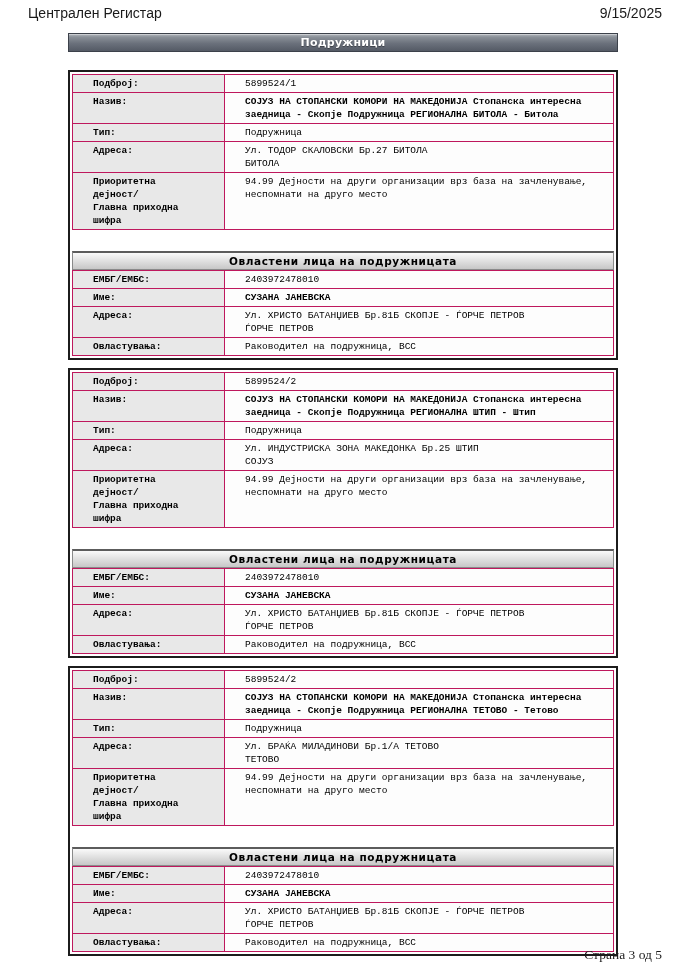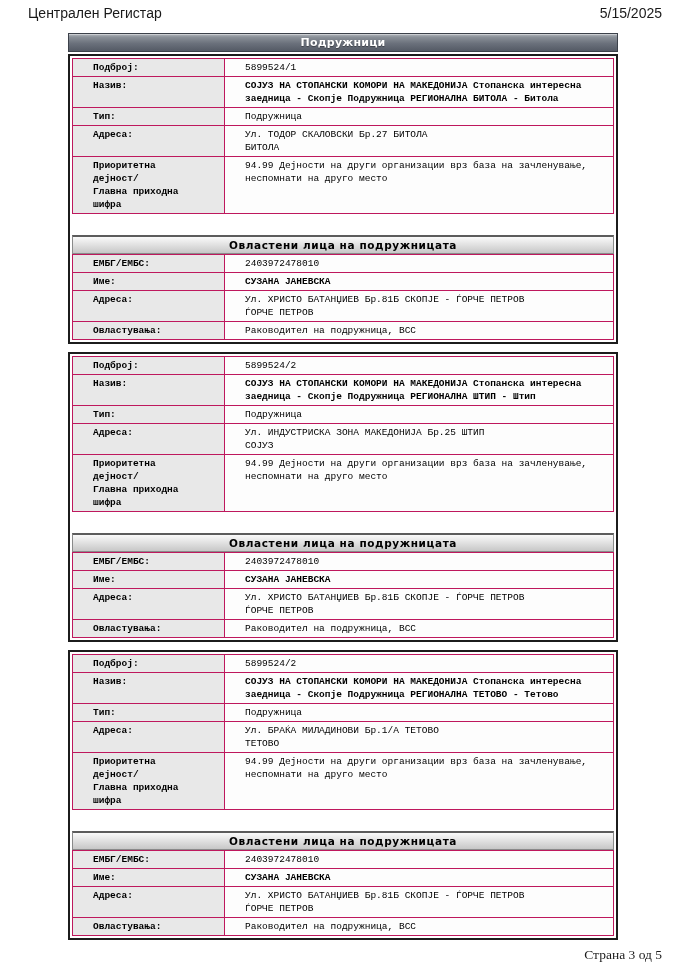--- a/index.html
+++ b/index.html
@@ -23,21 +23,21 @@
     font-family: Liberation Serif, serif;
     font-size: 13.5px; color: #1a1a1a;
   }
   
   .content {
     position: absolute; top: 33px; left: 68px; width: 550px;
   }
   
   .main-title-bar {
     height: 19px;
-    margin-bottom: 2px;
+    margin-bottom: 18px;
     background: linear-gradient(to bottom, #b4b8be 0%, #8a9098 18%, #6b717c 55%, #545a65 100%);
     border: 1px solid #3c414a;
     box-shadow: inset 0 1px 0 rgba(255,255,255,0.35);
     color: #ffffff;
     font-size: 11px; font-weight: bold;
     text-align: center; line-height: 17px;
     letter-spacing: 0.2px;
     text-shadow: 0 1px 1px rgba(0,0,0,0.4);
   }
   
@@ -79,21 +79,21 @@
     font-size: 10.5px; font-weight: bold;
     text-align: center; line-height: 16px;
     letter-spacing: 0.6px;
   }
 </style>
 </head>
 <body>
 
 <div class="page-header">
   <span>Централен Регистар</span>
-  <span>5/15/2025</span>
+  <span>9/15/2025</span>
 </div>
 
 <div class="content">
 
   <div class="main-title-bar">Подружници</div>
 
   <div class="section">
     <table class="kv">
       <tbody>
           <tr>
@@ -161,21 +161,21 @@
         <td class="lbl">Назив:</td>
         <td class="val bold">СОЈУЗ НА СТОПАНСКИ КОМОРИ НА МАКЕДОНИЈА Стопанска интересна заедница - Скопје Подружница РЕГИОНАЛНА ШТИП - Штип</td>
       </tr>
       <tr>
         <td class="lbl">Тип:</td>
         <td class="val">Подружница</td>
       </tr>
       <tr>
         <td class="lbl">Адреса:</td>
         <td class="val">
-          <div>Ул. ИНДУСТРИСКА ЗОНА МАКЕДОНИЈА Бр.25 ШТИП</div>
+          <div>Ул. ИНДУСТРИСКА ЗОНА МАКЕДОНКА Бр.25 ШТИП</div>
           <div>СОЈУЗ</div>
         </td>
       </tr>
       <tr>
         <td class="lbl">
           <div>Приоритетна дејност/</div>
           <div>Главна приходна шифра</div>
         </td>
         <td class="val">94.99 Дејности на други организации врз база на зачленување, неспомнати на друго место</td>
       </tr>

